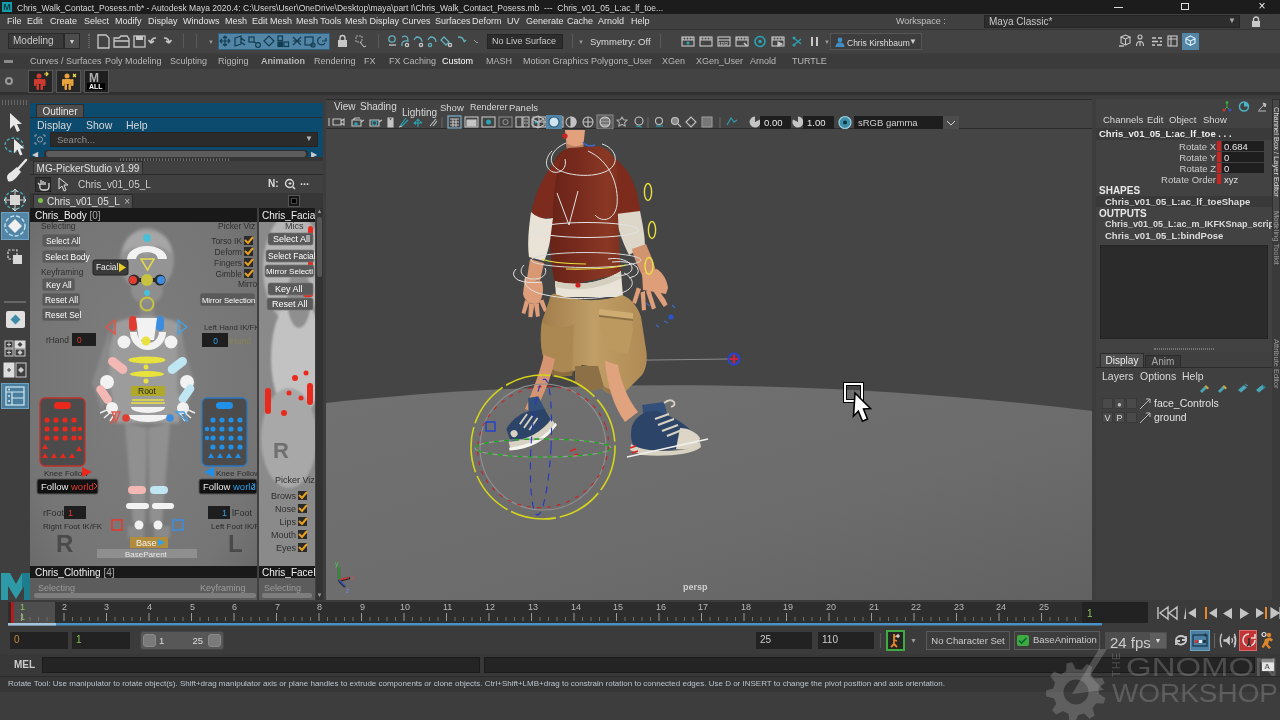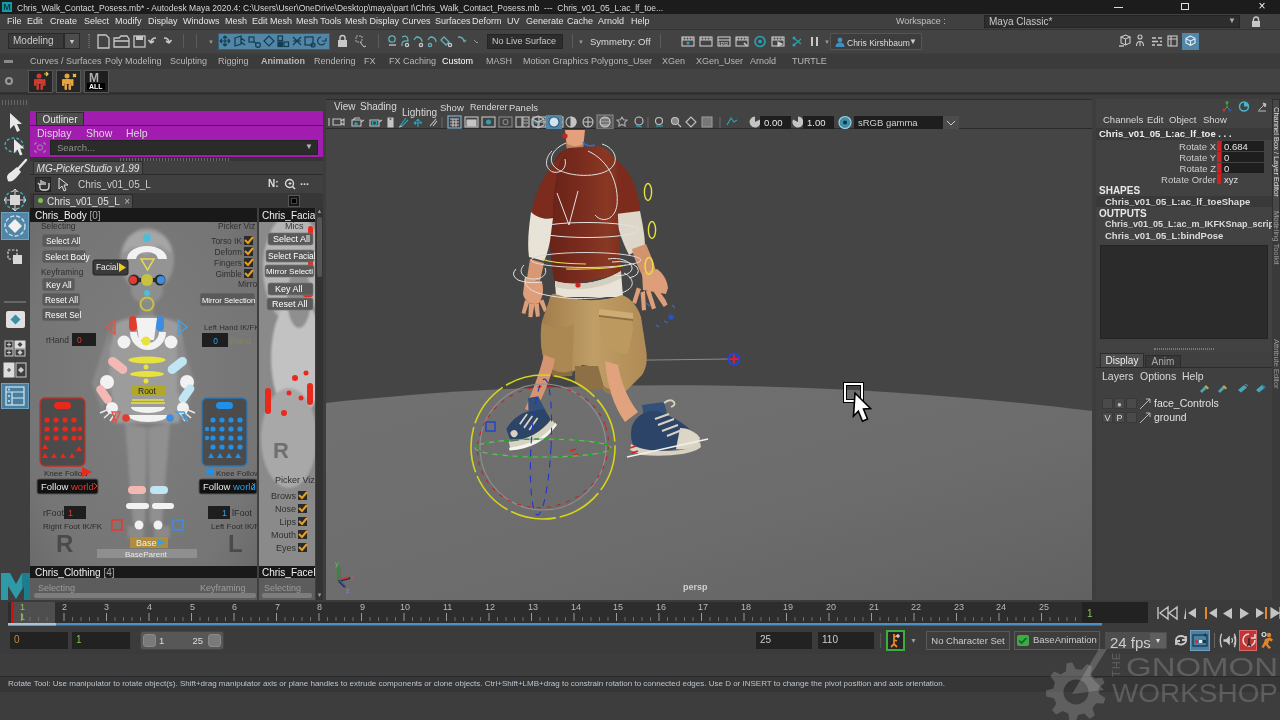--- a/index.html
+++ b/index.html
@@ -314,21 +314,21 @@
         </svg>
     </div>
 
     <svg class="abs" style="left:0px;top:472px;" width="32" height="32" viewBox="0 0 32 32">
       <path d="M1 2 h9 l6 11 6 -11 h9 v28 h-7 v-15 l-8 13 -8 -13 v15 h-7 z" fill="#2e9aa8"></path>
       <path d="M22 2 h9 v28 h-7 v-15 l-2 3 z" fill="#1d7d8c"></path>
     </svg>
   </div>
   <div class="abs" id="leftpanel">
 
-    <div class="abs" style="left:0;top:12px;width:293px;height:60px;background:#a21caf;">
+    <div class="abs" style="left:0;top:4px;width:293px;height:60px;background:#0c4a6e;">
       <div class="abs" style="left:6px;top:1px;width:48px;height:13px;background:#4d4d4d;border:1px solid #2c2c2c;border-bottom:none;color:#e8e8e8;font-size:10px;text-align:center;line-height:13px;">Outliner</div>
       <div class="abs" style="left:0;top:14px;width:293px;height:1px;background:#2c2c2c;"></div>
       <span class="abs" style="left:7px;top:16px;font-size:10.5px;color:#d8d8d8;">Display</span>
       <span class="abs" style="left:56px;top:16px;font-size:10.5px;color:#d8d8d8;">Show</span>
       <span class="abs" style="left:96px;top:16px;font-size:10.5px;color:#d8d8d8;">Help</span>
       <svg class="abs" style="left:3px;top:30px;" width="14" height="13" viewBox="0 0 14 13">
           <g stroke="#9a9a9a" fill="none">
             <path d="M2 4 v-2 h2 M10 2 h2 v2 M12 9 v2 h-2 M4 11 h-2 v-2"></path>
             <circle cx="7" cy="6.5" r="2.6"></circle>
           </g>
@@ -338,21 +338,21 @@
       <div class="abs" style="left:2px;top:47px;width:10px;height:9px;color:#ccc;font-size:8px;line-height:9px;">◀</div>
       <div class="abs" style="left:14px;top:47px;width:264px;height:8px;background:#2f2f2f;border-radius:4px;">
           <div style="margin:1px 2px;height:6px;background:#5c5c5c;border-radius:3px;"></div>
         </div>
       <div class="abs" style="left:281px;top:47px;width:10px;height:9px;color:#ccc;font-size:8px;line-height:9px;">▶</div>
     </div>
     <div class="abs" style="left:0;top:58px;width:293px;height:4px;background:#353535;"></div>
     <div class="abs" style="left:90px;top:59px;width:110px;height:3px;background:repeating-linear-gradient(90deg,#6a6a6a 0 1px,transparent 1px 3px);"></div>
 
     <div class="abs" style="left:0;top:62px;width:293px;height:439px;background:#404040;">
-      <div class="abs" style="left:3px;top:0;width:110px;height:13px;background:#4d4d4d;border:1px solid #2c2c2c;border-bottom:none;color:#e0e0e0;font-size:10px;text-align:center;line-height:13px;font-style:italic;">MG-PickerStudio v1.99</div>
+      <div class="abs" style="left:3px;top:0;width:110px;height:13px;background:#4d4d4d;border:1px solid #2c2c2c;border-bottom:none;color:#e0e0e0;font-size:10px;text-align:center;line-height:13px;">MG-PickerStudio v1.99</div>
       <div class="abs" style="left:0;top:13px;width:293px;height:1px;background:#2c2c2c;"></div>
       <div class="abs" style="left:5px;top:16px;width:16px;height:15px;background:#333;border:1px solid #222;"><svg width="14" height="13" viewBox="0 0 14 13">
             <path d="M5 2 v5 M7 3 v4 M9 4 v3 M4 7 l-2 -2 M4 7 q-1 5 3 5 h3 q3 0 3 -4 v-3" stroke="#ddd" fill="none" stroke-width="1.3"></path>
           </svg></div>
       <svg class="abs" style="left:25px;top:16px;" width="14" height="15" viewBox="0 0 14 15">
           <path d="M4 1 l0 11 3 -3 2 5 2 -1 -2 -5 4 0 z" fill="none" stroke="#ddd"></path>
         </svg>
       <span class="abs" style="left:48px;top:18px;font-size:10px;color:#ccc;">Chris_v01_05_L</span>
       <span class="abs" style="left:238px;top:17px;font-size:10px;font-weight:bold;color:#ddd;">N:</span>
       <svg class="abs" style="left:254px;top:17px;" width="12" height="12" viewBox="0 0 12 12">
@@ -1168,20 +1168,30 @@
         </svg>
     </div>
     <svg class="abs" style="left:1259px;top:3px;" width="18" height="19" viewBox="0 0 18 19">
         <g fill="#e0862a">
           <circle cx="10" cy="4" r="2.2"></circle>
           <path d="M6 8 l5 -1.5 3 2 -1.5 2 -2.5 -1 -1 4 3 3 -2 1.5 -3.5 -4 -2 3 -2 -1 2.5 -4.5 z"></path>
         </g>
         <circle cx="5" cy="3.5" r="2" fill="none" stroke="#e8e8e8" stroke-width="1.2"></circle>
       </svg>
   </div>
+  <div class="abs" id="melrow">
+    <span class="abs" style="left:14px;top:5px;font-size:10px;font-weight:bold;color:#ccc;">MEL</span>
+    <div class="abs" style="left:42px;top:3px;width:438px;height:16px;background:#242424;border:1px solid #1b1b1b;"></div>
+    <div class="abs" style="left:484px;top:3px;width:771px;height:16px;background:#242424;border:1px solid #1b1b1b;"></div>
+    <svg class="abs" style="left:1261px;top:4px;" width="14" height="14" viewBox="0 0 16 16">
+        <rect x="1" y="1" width="14" height="14" fill="#e8e8e8"></rect>
+        <rect x="1" y="1" width="14" height="4" fill="#888"></rect>
+        <text x="4" y="13" font-size="9" fill="#333">A</text>
+      </svg>
+  </div>
   <div class="abs" id="helpline">
     <span class="abs" style="left:8px;top:2px;">Rotate Tool: Use manipulator to rotate object(s). Shift+drag manipulator axis or plane handles to extrude components or clone objects. Ctrl+Shift+LMB+drag to constrain rotation to connected edges. Use D or INSERT to change the pivot position and axis orientation.</span>
   </div>
   <div class="abs" id="bottomstrip"></div>
 
   <svg class="abs" style="left:1046px;top:644px;width:234px;height:76px;" viewBox="0 0 234 76">
     <g fill="rgba(198,198,198,0.25)">
       <path d="M35.7 25.7 L41.0 20.1 L46.2 22.8 L44.5 30.2 L48.7 34.6 L56.4 33.7 L58.6 39.1 L52.6 43.7 L52.9 49.7 L59.4 54.0 L57.7 59.6 L50.1 59.2 L46.5 64.1 L48.7 71.5 L43.7 74.7 L38.2 69.5 L32.3 70.9 L29.2 78.0 L23.4 77.3 L22.5 69.7 L17.0 67.0 L10.1 70.5 L6.1 66.2 L10.3 59.8 L7.9 54.2 L0.3 52.4 L0.0 46.6 L7.3 44.4 L9.0 38.5 L4.4 32.3 L8.0 27.6 L14.9 30.6 L20.0 27.3 L20.5 19.5 L26.2 18.2 L29.6 25.0 Z M42.5 48.0 A12.5 12.5 0 1 0 17.5 48.0 A12.5 12.5 0 1 0 42.5 48.0 Z" fill-rule="evenodd"></path>
       <path d="M26 50 L53 5 L61 5 L44 32 L58 46 Z"></path>
       <text x="62" y="33" font-size="11" transform="rotate(-90 68 27)" style="letter-spacing:1px;">THE</text>

